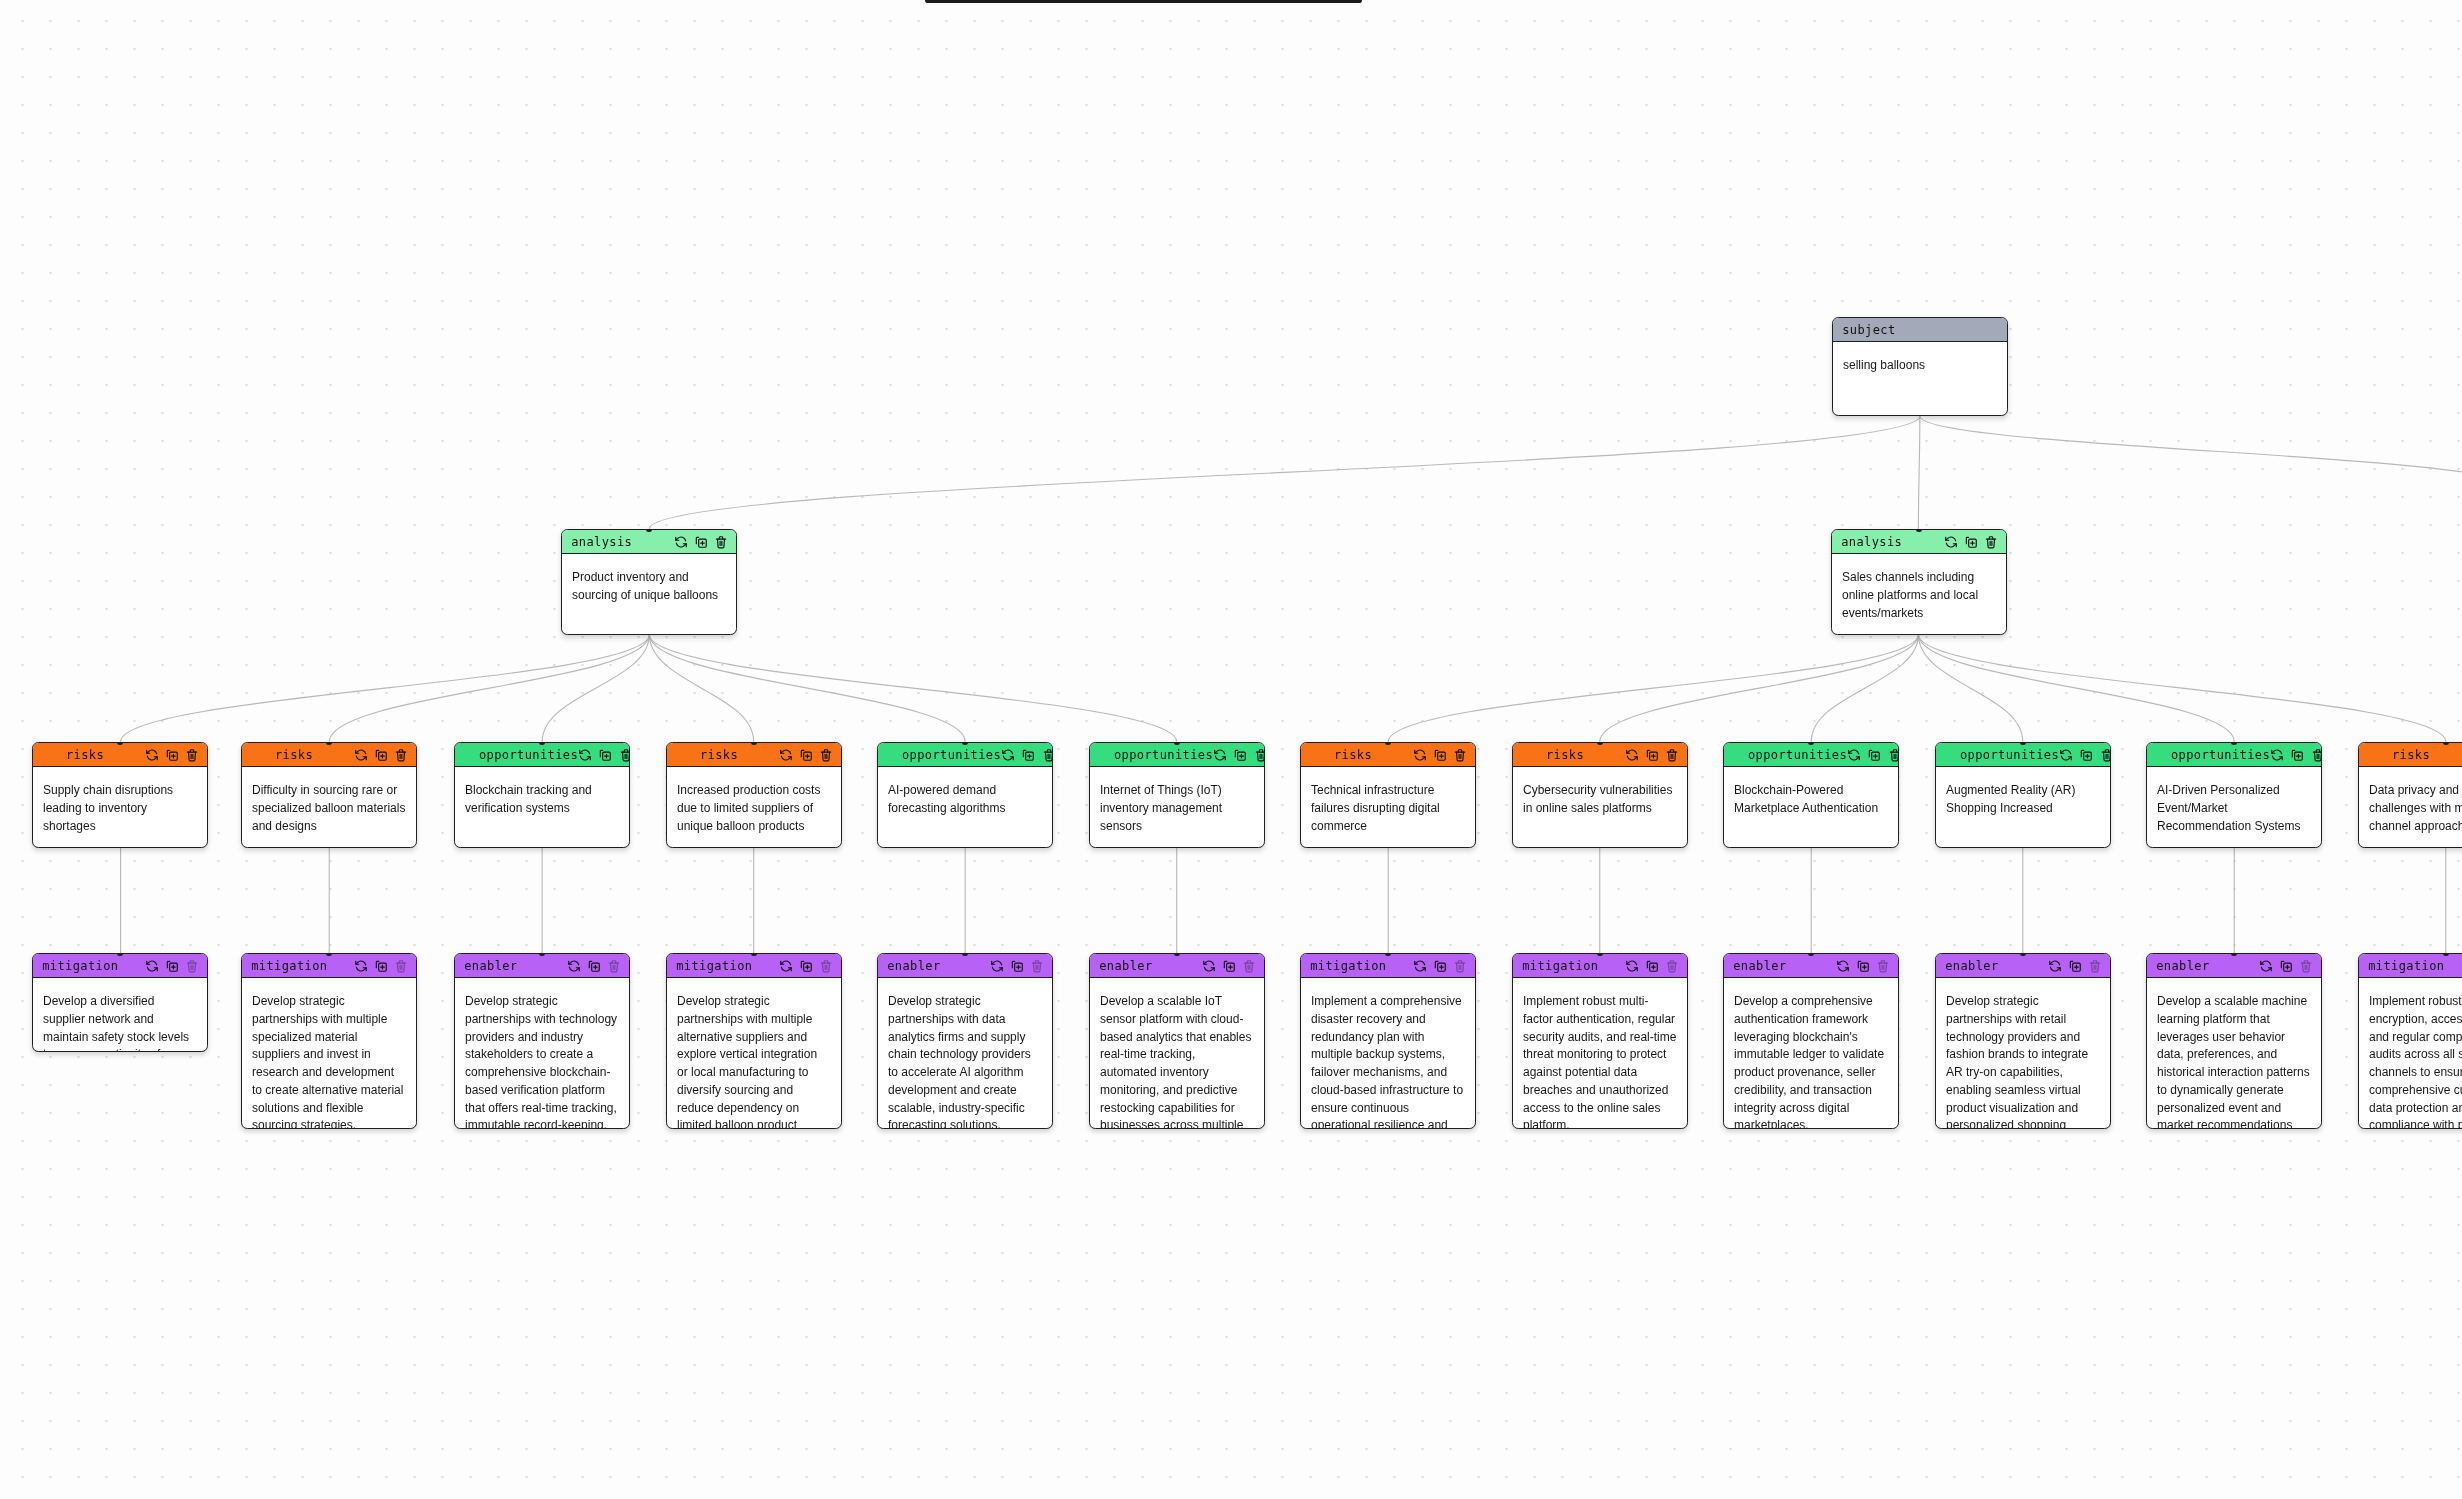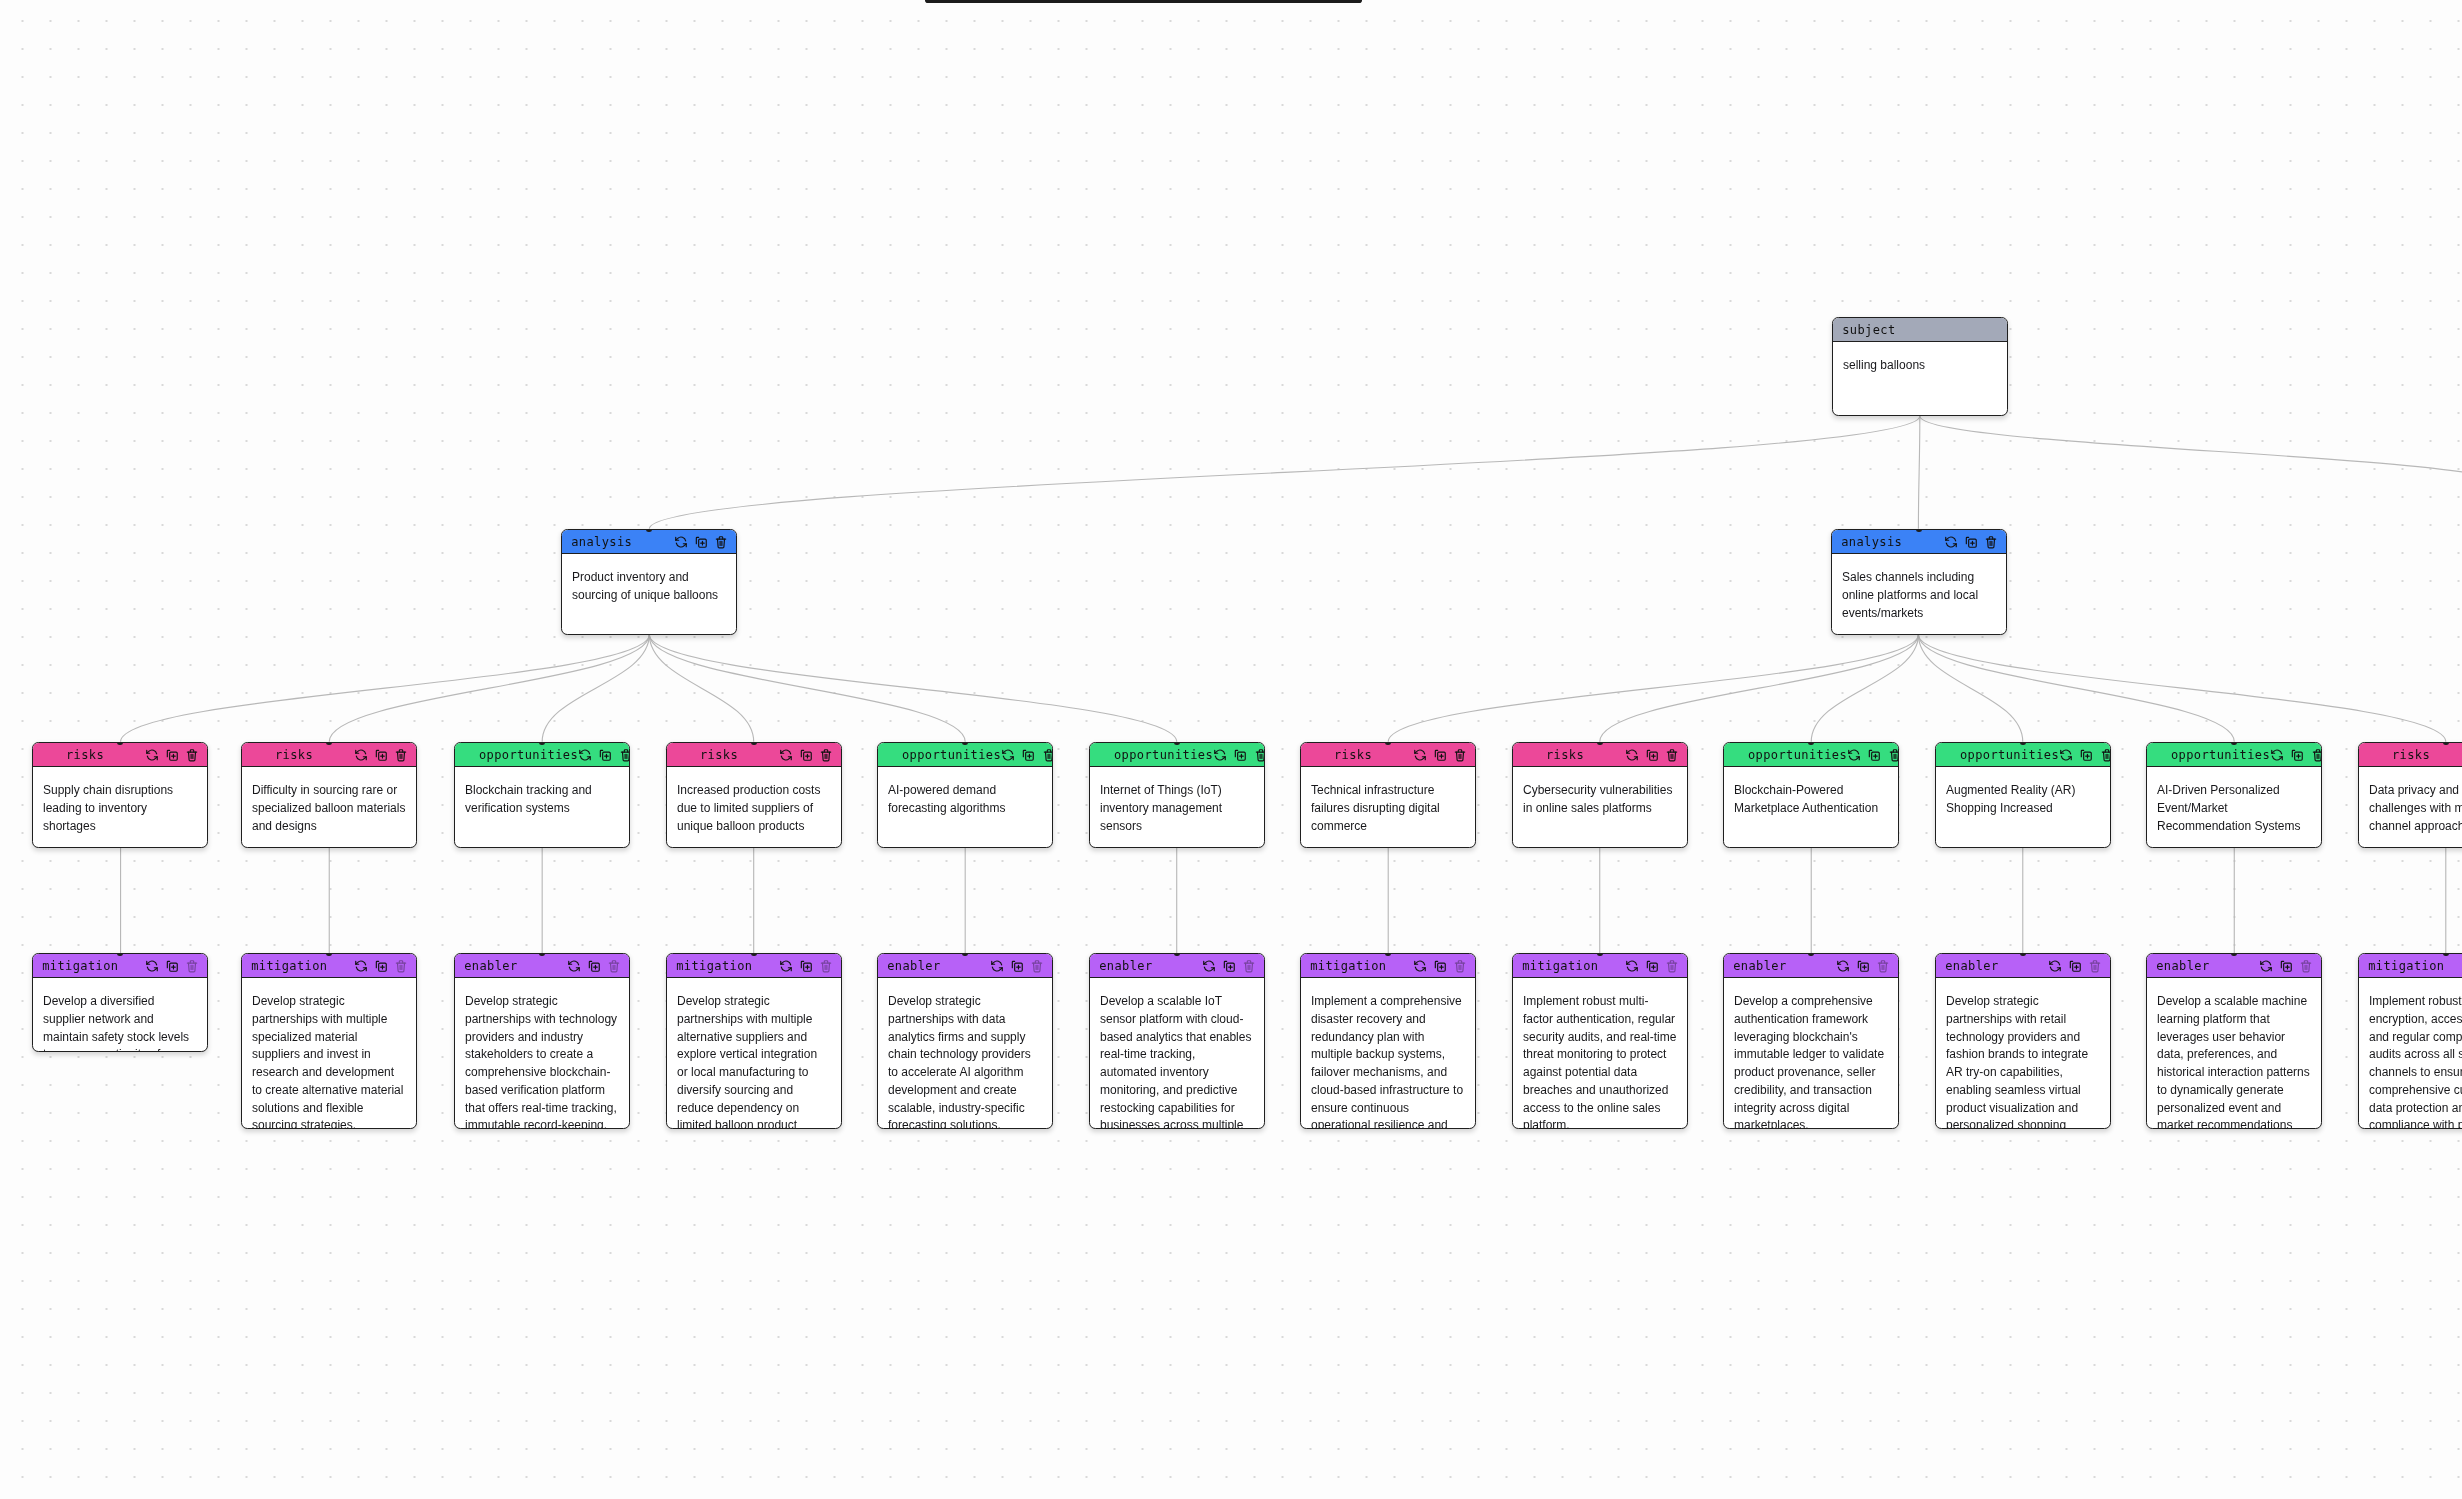--- a/index.html
+++ b/index.html
@@ -84,22 +84,22 @@
     padding: 9.2px 10px 10px 10px;
     font-size: 12px;
     line-height: 1.48;
     color: #18181b;
     word-wrap: break-word;
     margin-top: 6px;
   }
 
   
   .h-subject       { background: #a3a9b8; text-align: center; }
-  .h-analysis      { background: #3b82f6; }
-  .h-risks         { background: #ec4899; padding-left: 33px; }
+  .h-analysis      { background: #86efac; }
+  .h-risks         { background: #f97316; padding-left: 33px; }
   .h-opportunities { background: #35dd7f; padding-left: 24px; }
   .h-mitigation    { background: #b761f7; gap: 7px; }
   .h-enabler       { background: #b761f7; }
 
   
   .port {
     position: absolute;
     top: -3.5px;
     left: 50%;
     margin-left: -2.8px;

